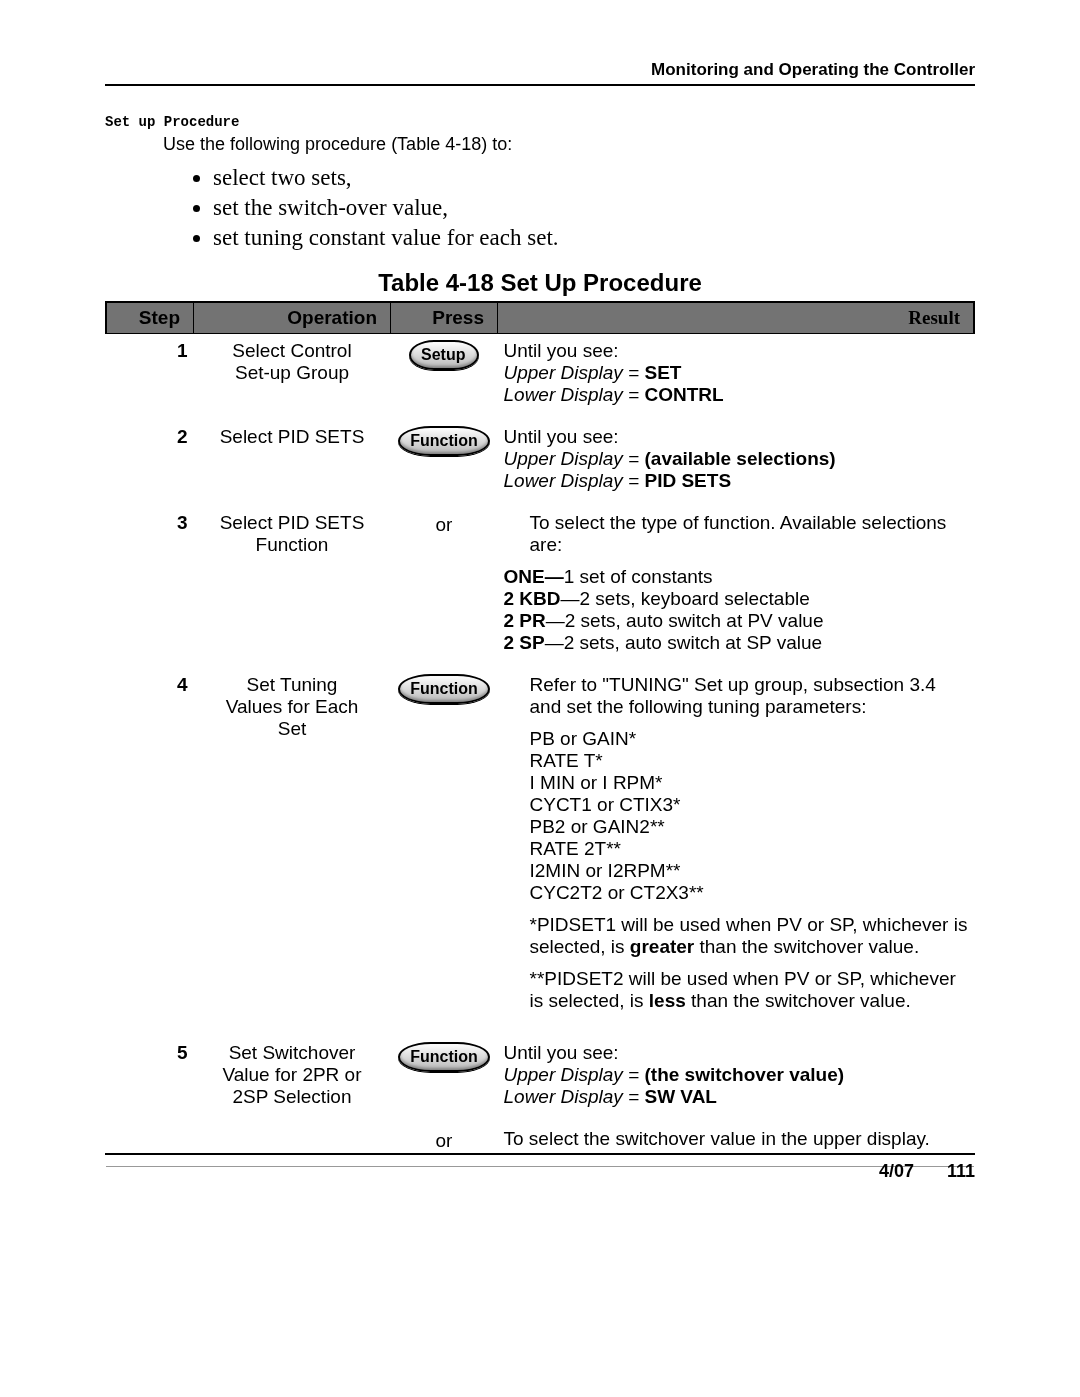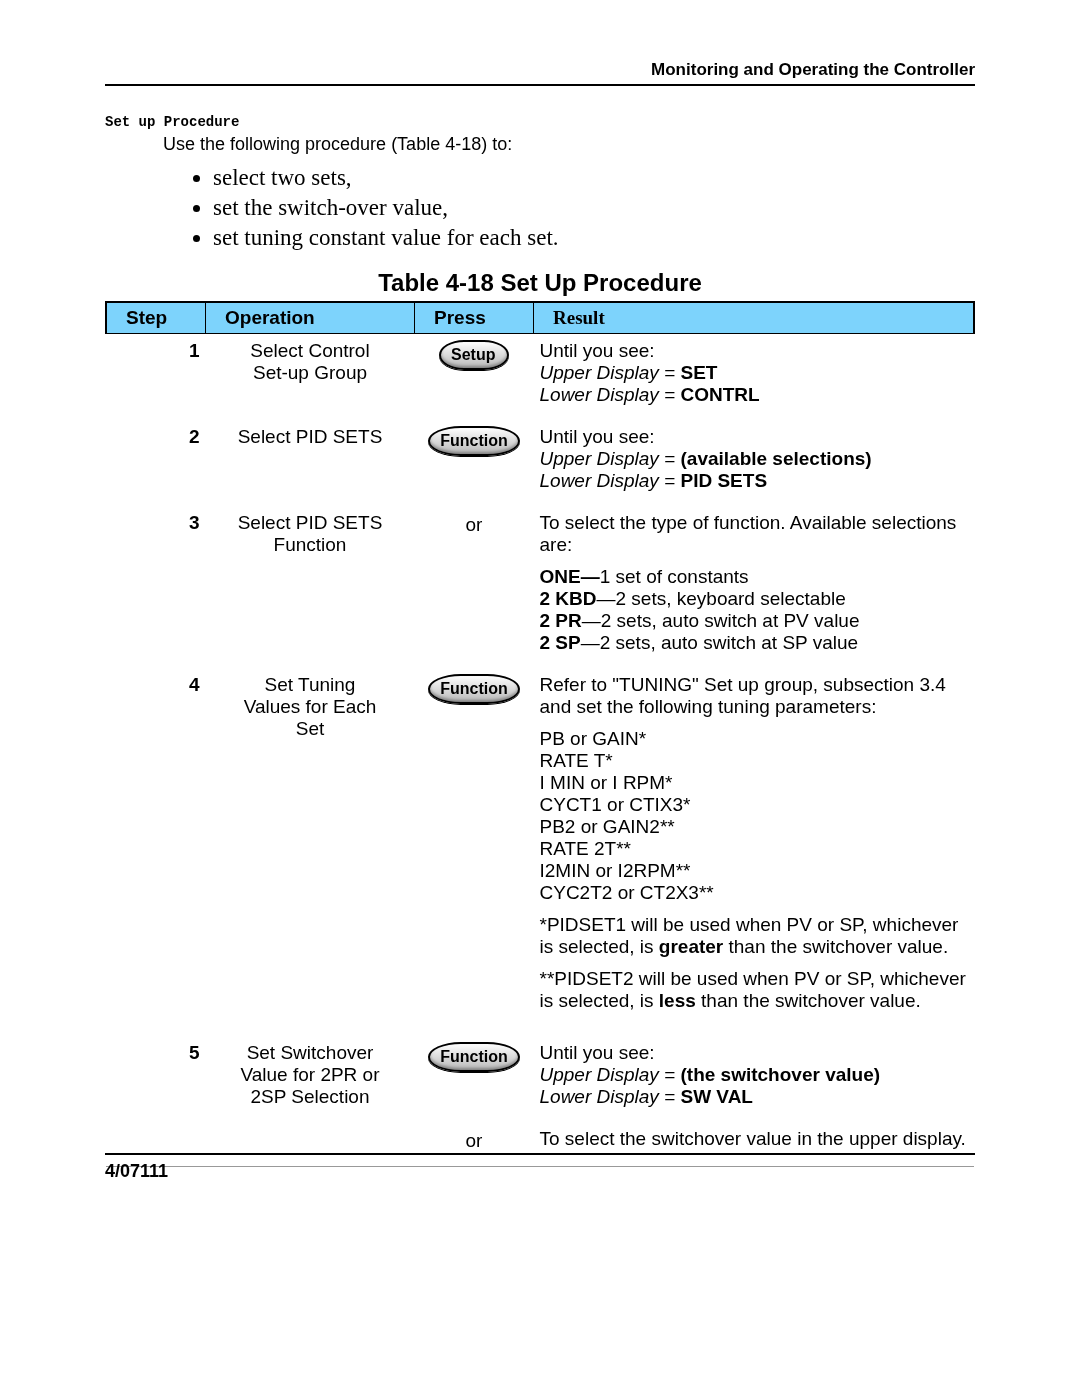--- a/index.html
+++ b/index.html
@@ -52,28 +52,28 @@
     font-weight: bold;
     font-size: 24px;
     margin-bottom: 4px;
   }
   table.proc {
     border-collapse: collapse;
     width: 100%;
     font-size: 19px;
   }
   table.proc thead th {
-    background: #7dd3fc;
+    background: #737373;
     border-top: 2px solid #000;
     border-bottom: 1px solid #000;
     border-left: 1px solid #000;
     border-right: 1px solid #000;
-    padding: 4px 19px;
-    font-weight: bold;
-    text-align: left;
+    padding: 4px 13px;
+    font-weight: bold;
+    text-align: right;
   }
   table.proc thead th:first-child { border-left: 2px solid #000; }
   table.proc thead th:last-child { border-right: 2px solid #000; font-family: Liberation Serif, serif; }
   table.proc td {
     vertical-align: top;
     padding: 6px 6px 14px 6px;
     font-size: 19px;
   }
   table.proc tbody tr.last td {
     border-bottom: 1px solid #999;
@@ -92,33 +92,34 @@
     background: linear-gradient(#fefefe, #b8b8b8);
     border: 2px solid #000;
     border-radius: 50% / 70%;
     min-width: 46px;
     text-align: left;
     box-shadow: inset 0 -2px 3px rgba(0,0,0,.3), 0 1px 0 #000;
   }
   .or-text { font-size: 19px; margin-top: 2px; }
   .italic { font-style: italic; text-align: right; }
   .b { font-weight: bold; }
-  .result-block { margin-bottom: 10px; }
+  .result-block { margin-bottom: 10px; margin-left: 26px; }
   .footer {
     position: absolute;
     left: 105px;
     right: 105px;
     bottom: 215px;
   }
   .footer-rule { border-top: 2px solid #000; margin-bottom: 6px;}
   .footer-row {
     display: flex;
-    justify-content: flex-start;
+    justify-content: flex-end;
     font-weight: bold;
     font-size: 18px;
+    gap: 33px;
   }
 </style>
 </head>
 <body>
 
 <div class="page">
 
   <div class="header-right">Monitoring and Operating the Controller</div>
   <div class="rule"></div>
 

